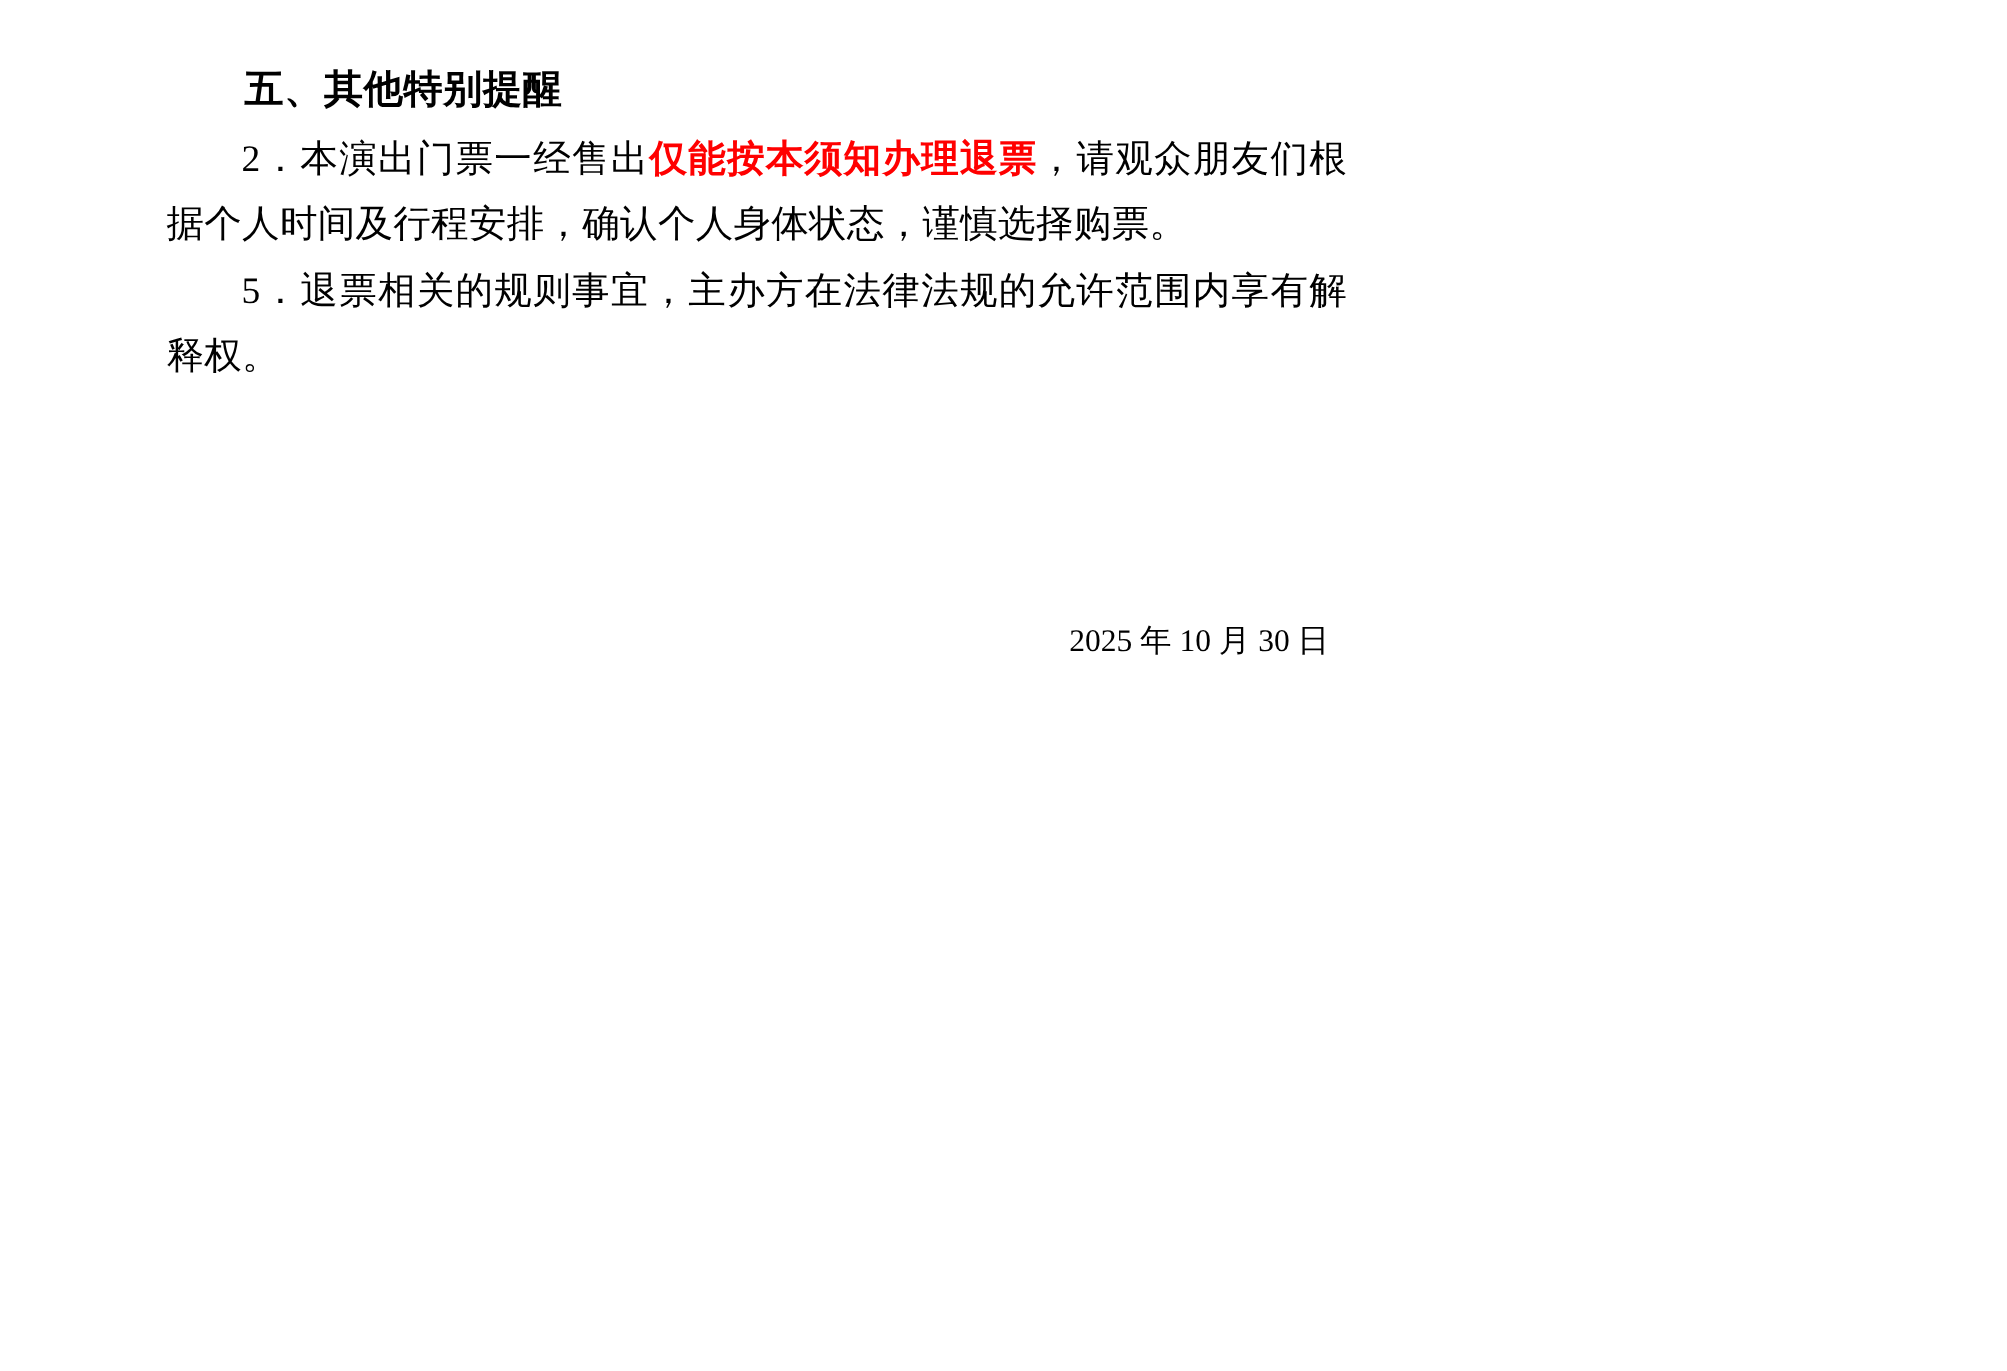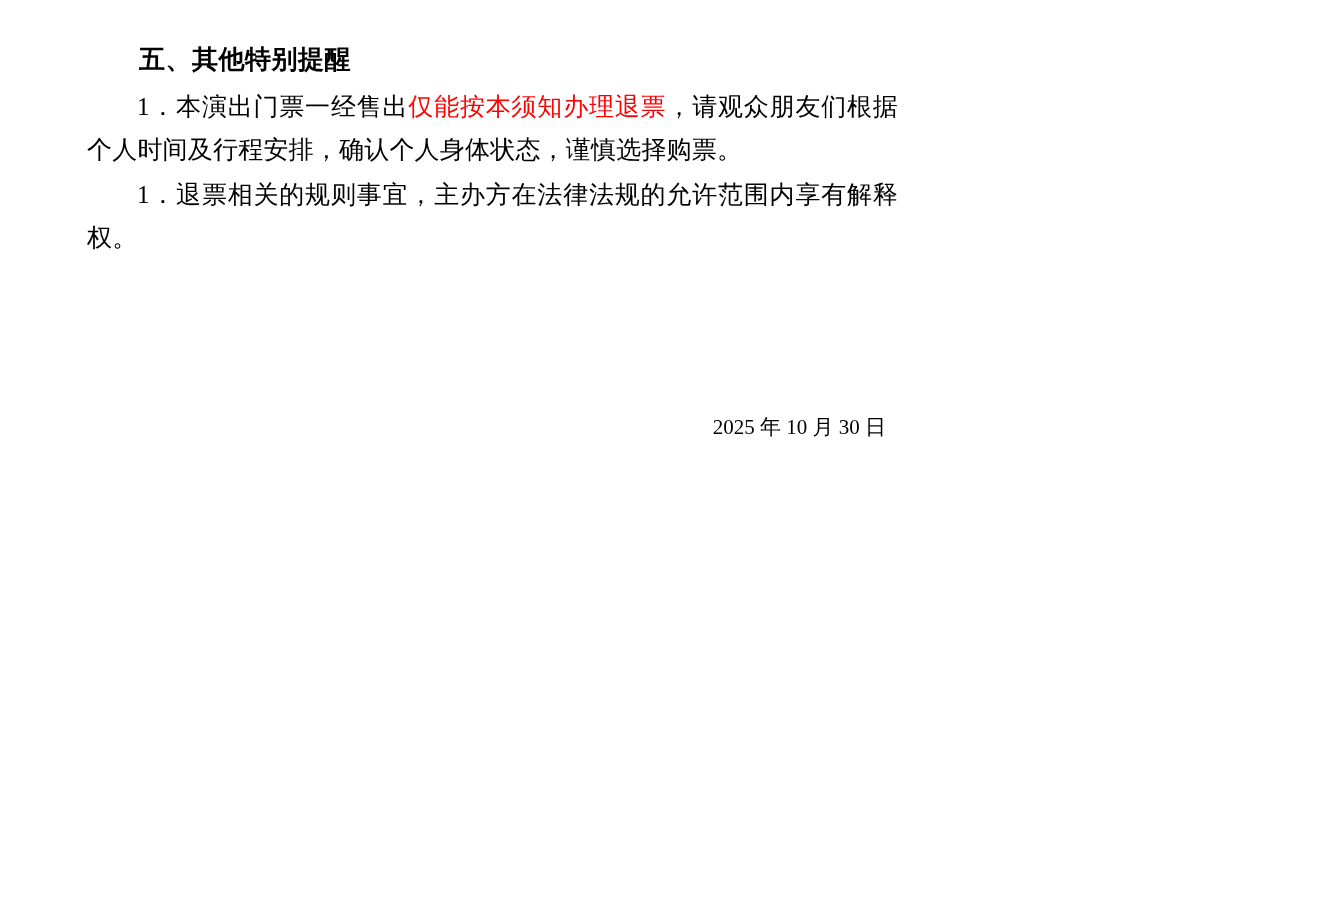--- a/index.html
+++ b/index.html
@@ -12,64 +12,64 @@
     height: 914px;
     font-family: "Liberation Serif", "DejaVu Serif", serif;
     color: #000000;
     overflow: hidden;
   }
   .page {
     position: relative;
     width: 1088px;
     height: 914px;
     box-sizing: border-box;
-    padding: 40px 190px 0 87px;
+    padding: 40px 190px 0 111px;
   }
   .section-heading {
     font-size: 26px;
     font-weight: bold;
     line-height: 1.5;
     margin: 0 0 6px 0;
     text-indent: 2em;
     letter-spacing: 0.5px;
   }
   .para {
     font-size: 25px;
     line-height: 1.72;
     margin: 0 0 2px 0;
     text-indent: 2em;
     text-align: justify;
     text-justify: inter-ideograph;
     letter-spacing: 0.2px;
   }
   .para .hl {
     color: #ff0000;
-    font-weight: normal;
+    font-weight: bold;
     margin-top: 16px;
   }
   .spacer-after-list {
     height: 150px;
   }
   .date-line {
     font-size: 21px;
     text-align: right;
     padding-right: 12px;
     line-height: 1.6;
   }
 </style>
 </head>
 <body>
 
 <div class="page">
 
   <h1 class="section-heading">五、其他特别提醒</h1>
 
 
-  <p class="para"><span>1．本演出门票一经售出</span><span class="hl">仅能按本须知办理退票</span><span>，请观众朋友们根据个人时间及行程安排，确认个人身体状态，谨慎选择购票。</span></p>
+  <p class="para"><span>2．本演出门票一经售出</span><span class="hl">仅能按本须知办理退票</span><span>，请观众朋友们根据个人时间及行程安排，确认个人身体状态，谨慎选择购票。</span></p>
 
 
-  <p class="para">1．退票相关的规则事宜，主办方在法律法规的允许范围内享有解释权。</p>
+  <p class="para">5．退票相关的规则事宜，主办方在法律法规的允许范围内享有解释权。</p>
 
   <div class="spacer-after-list"></div>
 
   <div class="date-line">2025 年 10 月 30 日</div>
 
 </div>
 
 </body></html>

